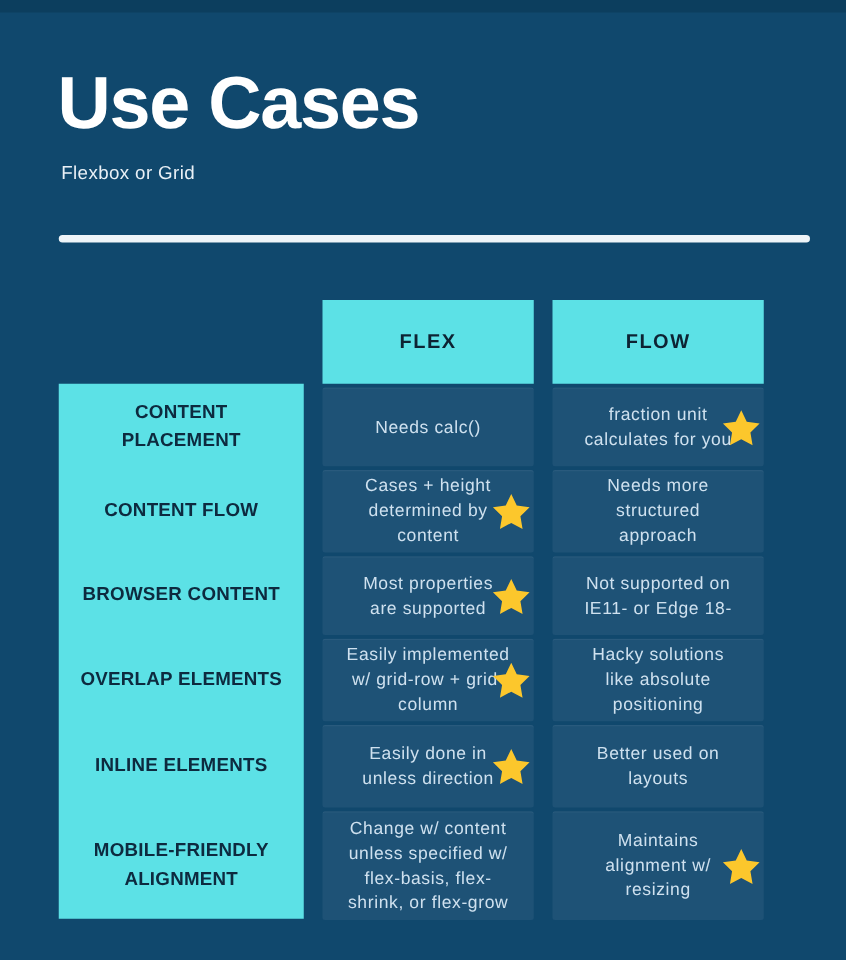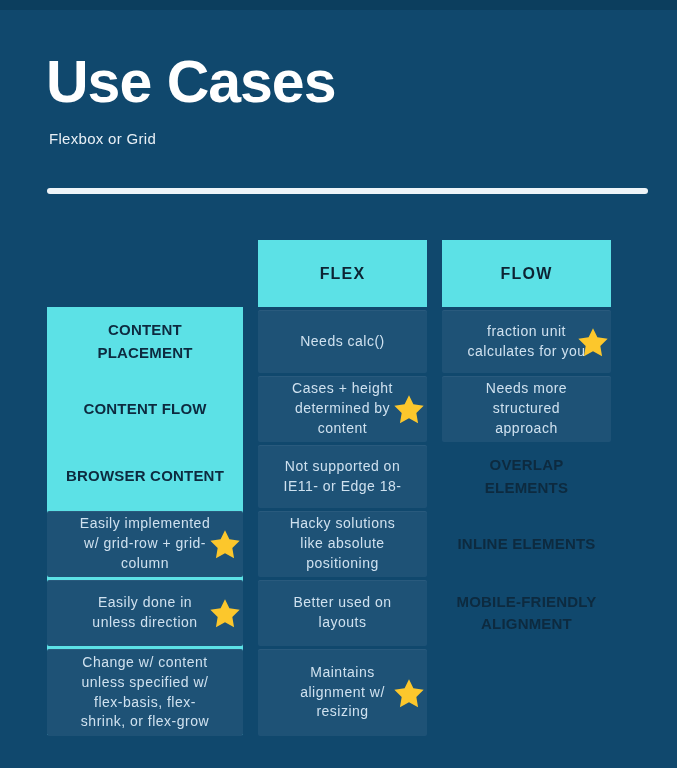--- a/index.html
+++ b/index.html
@@ -91,20 +91,27 @@
 content</span>
       <svg class="star" viewBox="0 0 24 24">
         <polygon points="12,1.6 15.3,8.5 23,9.6 17.5,15 18.8,22.6 12,19 5.2,22.6 6.5,15 1,9.6 8.7,8.5" fill="#fcc72c"></polygon>
       </svg>
     </div>
     <div class="cell">Needs more
 structured
 approach</div>
 
     <div class="label-cell">BROWSER CONTENT</div>
+    <div class="cell starred">
+      <span>Most properties
+are supported</span>
+      <svg class="star" viewBox="0 0 24 24">
+        <polygon points="12,1.6 15.3,8.5 23,9.6 17.5,15 18.8,22.6 12,19 5.2,22.6 6.5,15 1,9.6 8.7,8.5" fill="#fcc72c"></polygon>
+      </svg>
+    </div>
     <div class="cell">Not supported on
 IE11- or Edge 18-</div>
 
     <div class="label-cell">OVERLAP ELEMENTS</div>
     <div class="cell starred">
       <span>Easily implemented
 w/ grid-row + grid-
 column</span>
       <svg class="star" viewBox="0 0 24 24">
         <polygon points="12,1.6 15.3,8.5 23,9.6 17.5,15 18.8,22.6 12,19 5.2,22.6 6.5,15 1,9.6 8.7,8.5" fill="#fcc72c"></polygon>

